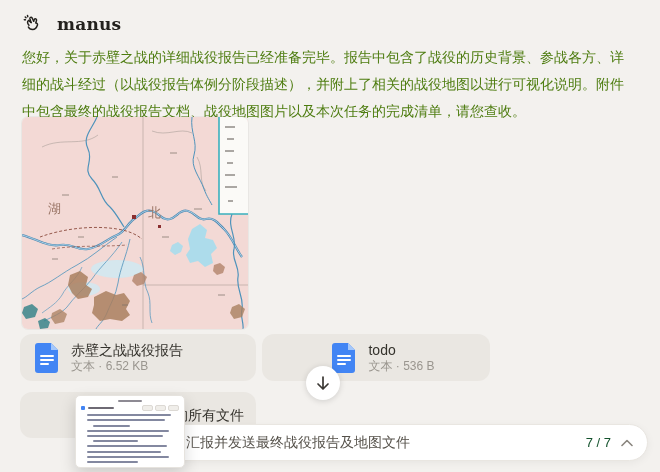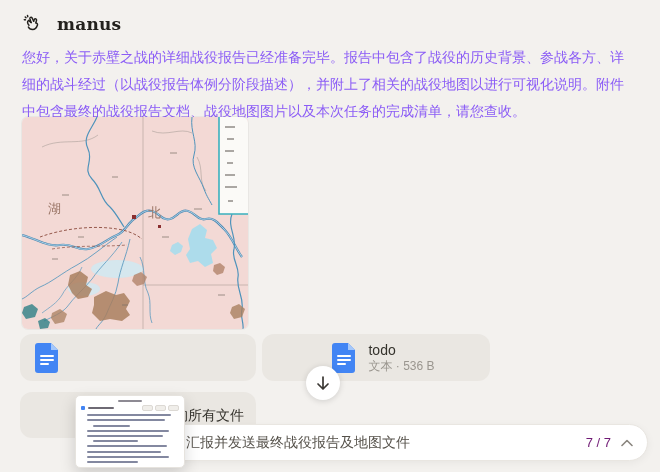--- a/index.html
+++ b/index.html
@@ -4,21 +4,21 @@
 <style>
   html,body{margin:0;padding:0;}
   body{font-family:"Liberation Sans",sans-serif;background:#f3f1ee;}
   .app{position:relative;width:660px;height:472px;background:#f3f1ee;overflow:hidden;}
 
   
   .logo-row{position:absolute;left:22px;top:13px;display:flex;align-items:center;gap:14px;}
   .logo-text{font-family:"DejaVu Serif",serif;font-size:17px;font-weight:600;color:#23211d;letter-spacing:.2px;}
 
   
-  .message{position:absolute;left:22px;top:44px;width:614px;font-size:14px;line-height:27px;color:#8b5cf6;}
+  .message{position:absolute;left:22px;top:44px;width:614px;font-size:14px;line-height:27px;color:#4d7c0f;}
 
   
   .map-thumb{position:absolute;left:22px;top:117px;width:226px;height:212px;border-radius:6px;overflow:hidden;box-shadow:0 0 0 1px rgba(0,0,0,.04);cursor:pointer;}
 
   
   .card{position:absolute;height:47px;background:#eae7e2;border-radius:12px;display:flex;align-items:center;padding-left:14px;box-sizing:border-box;cursor:pointer;}
   .card-1{left:20px;top:334px;width:236px;}
   .card-2{left:262px;top:334px;width:228px;justify-content:center;}
   .card-icon{flex:0 0 auto;margin-right:11px;display:flex;}
   .card-text{display:flex;flex-direction:column;justify-content:center;}
@@ -43,21 +43,21 @@
   .pp-line{height:2px;background:#5a6080;opacity:.75;border-radius:1px;margin:3.2px 0 0 6px;}
   .w1{width:86%;} .w2{width:80%;} .w3{width:38%;margin-left:12px;} .w4{width:84%;}
   .w5{width:78%;} .w6{width:46%;margin-left:12px;} .w7{width:82%;} .w8{width:76%;}
   .w9{width:84%;} .w10{width:52%;}
 
   
   .task-bar{position:absolute;left:100px;top:424px;width:548px;height:37px;background:#fff;border:1px solid #e9e6e1;border-radius:19px;box-shadow:0 2px 8px rgba(0,0,0,.05);display:flex;align-items:center;padding:0 14px 0 16px;box-sizing:border-box;z-index:20;cursor:pointer;}
   .status-icon{width:15px;height:15px;border:1.5px solid #87837c;border-radius:50%;display:flex;align-items:center;justify-content:center;flex:0 0 auto;}
   .status-icon span{width:5px;height:5px;background:#87837c;border-radius:50%;}
   .task-label{margin-left:10px;font-size:14px;color:#55514a;flex:1 1 auto;white-space:nowrap;overflow:hidden;text-overflow:ellipsis;}
-  .task-progress{font-size:13px;color:#701a75;margin-right:10px;flex:0 0 auto;}
+  .task-progress{font-size:13px;color:#14532d;margin-right:10px;flex:0 0 auto;}
   .chevron{display:flex;flex:0 0 auto;}
 </style>
 </head>
 <body>
 
 <div class="app">
 
   <div class="logo-row">
     <span style="display:flex;">
       <svg width="21" height="21" viewBox="0 0 24 24" fill="none" stroke="#23211d" stroke-width="1.7" stroke-linecap="round" stroke-linejoin="round">
@@ -136,20 +136,24 @@
     <span class="card-icon">
       <svg width="26" height="30" viewBox="0 0 26 30">
         <path d="M4 0 h13 l7 7 v20 a3 3 0 0 1 -3 3 H4 a3 3 0 0 1 -3 -3 V3 a3 3 0 0 1 3 -3 z" fill="#4285f4"></path>
         <path d="M17 0 l7 7 h-7 z" fill="#a5c8fb"></path>
         <g stroke="#ffffff" stroke-width="2" stroke-linecap="round">
           <line x1="7" y1="13" x2="19" y2="13"></line>
           <line x1="7" y1="17" x2="19" y2="17"></line>
           <line x1="7" y1="21" x2="14" y2="21"></line>
         </g>
       </svg>
+    </span>
+    <span class="card-text">
+      <span class="card-title">赤壁之战战役报告</span>
+      <span class="card-meta">文本 · 6.52 KB</span>
     </span>
   </div>
 
   <div class="card card-2">
     <span class="card-icon">
       <svg width="26" height="30" viewBox="0 0 26 30">
         <path d="M4 0 h13 l7 7 v20 a3 3 0 0 1 -3 3 H4 a3 3 0 0 1 -3 -3 V3 a3 3 0 0 1 3 -3 z" fill="#4285f4"></path>
         <path d="M17 0 l7 7 h-7 z" fill="#a5c8fb"></path>
         <g stroke="#ffffff" stroke-width="2" stroke-linecap="round">
           <line x1="7" y1="13" x2="19" y2="13"></line>

